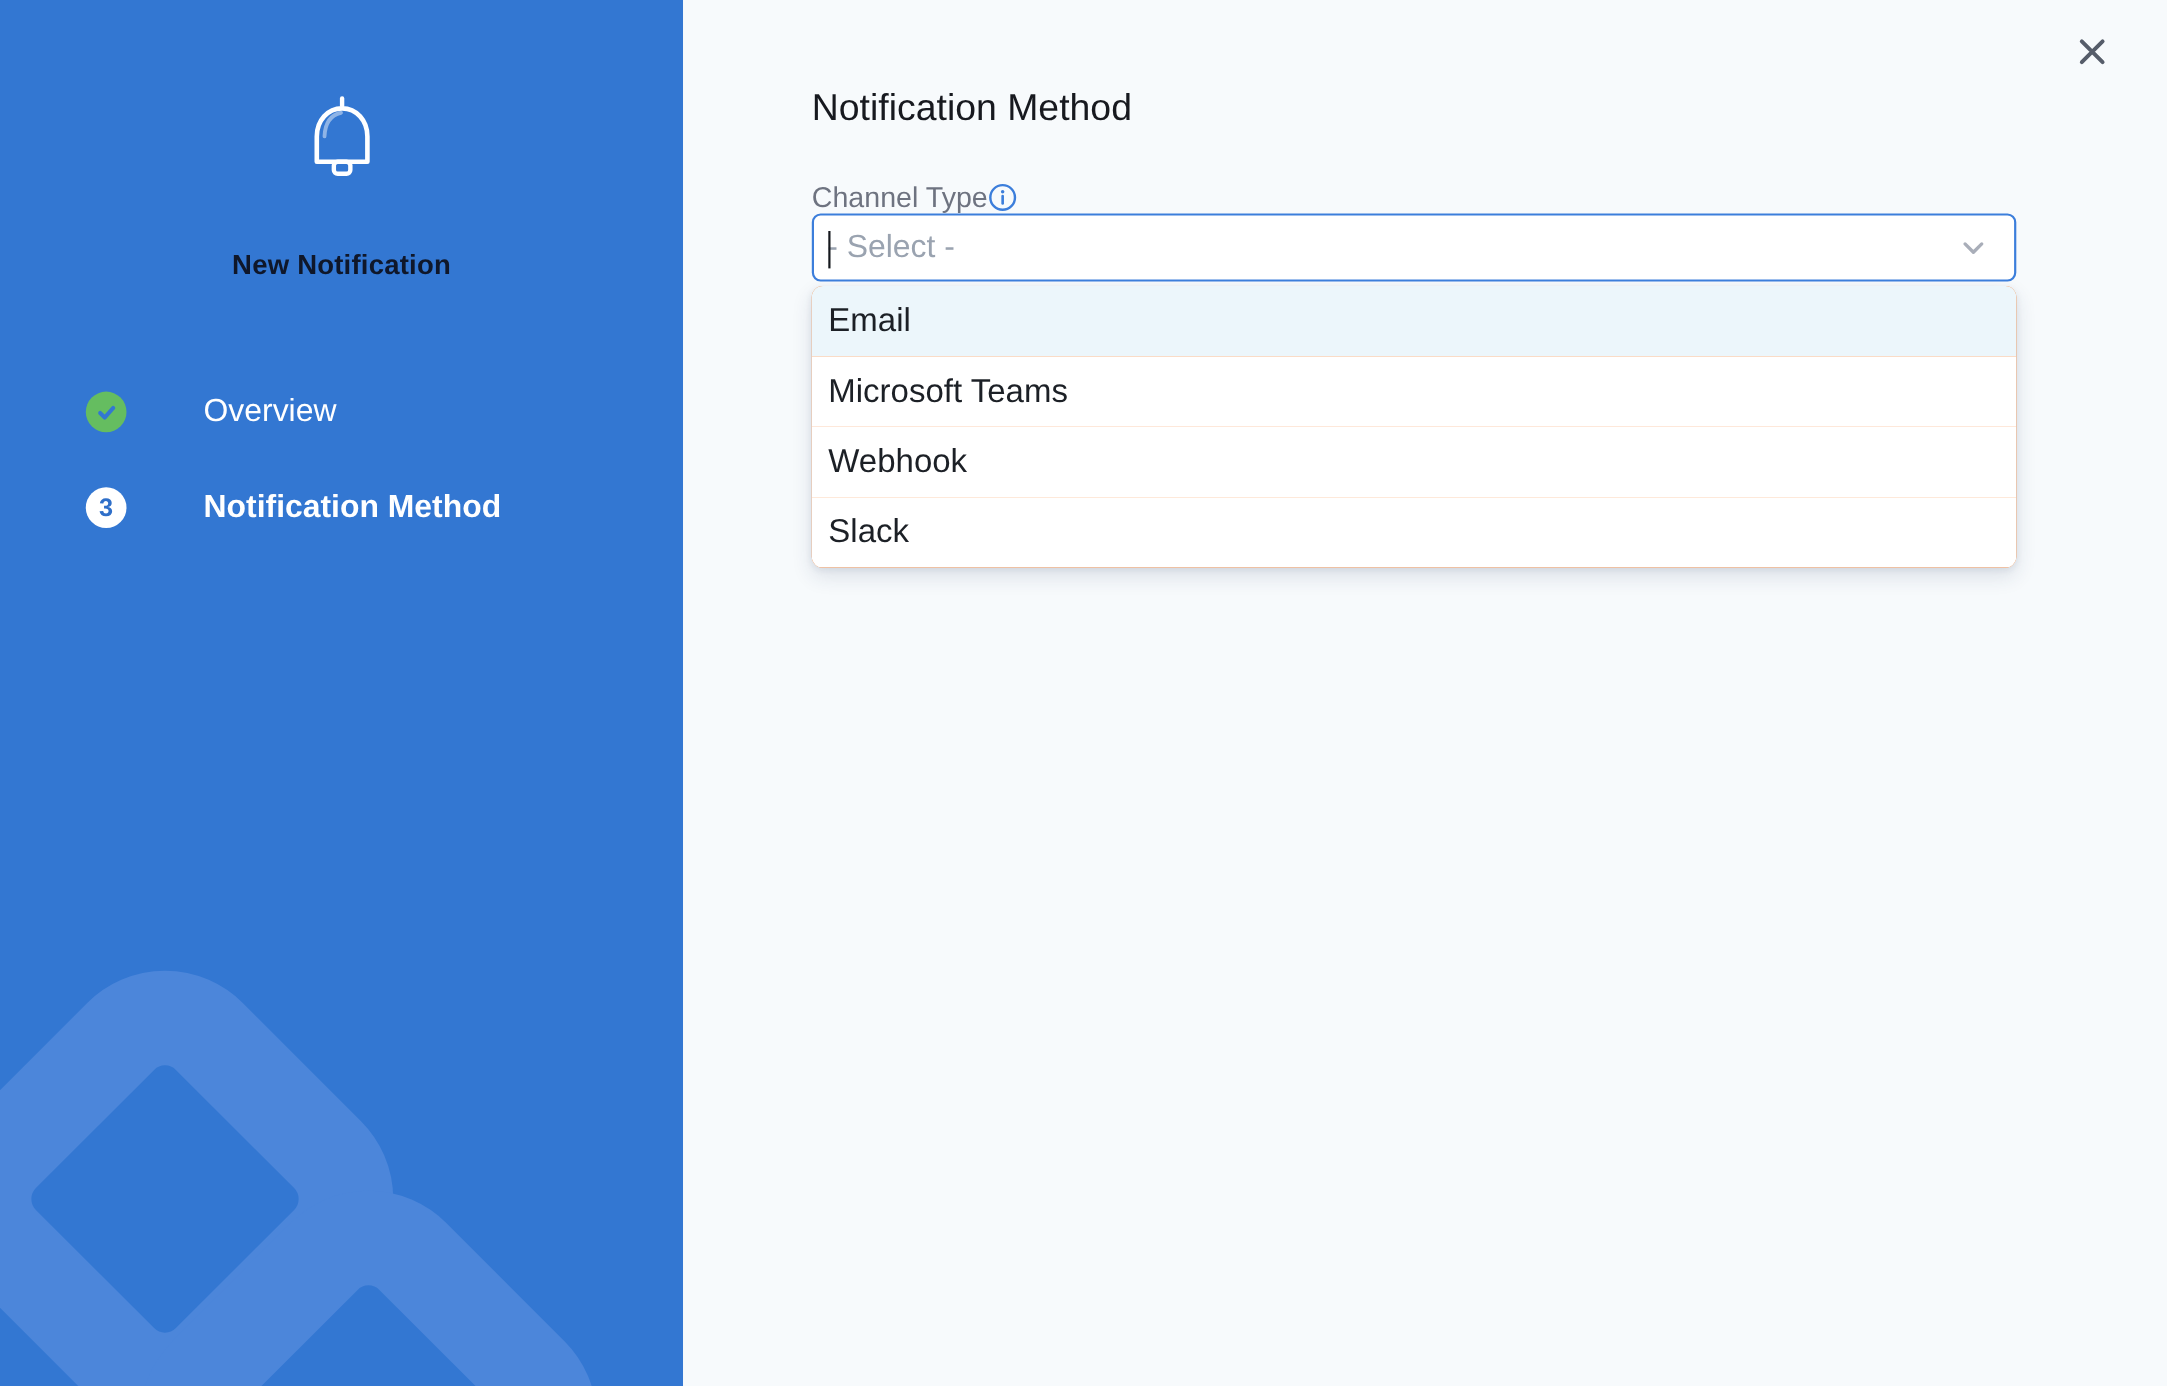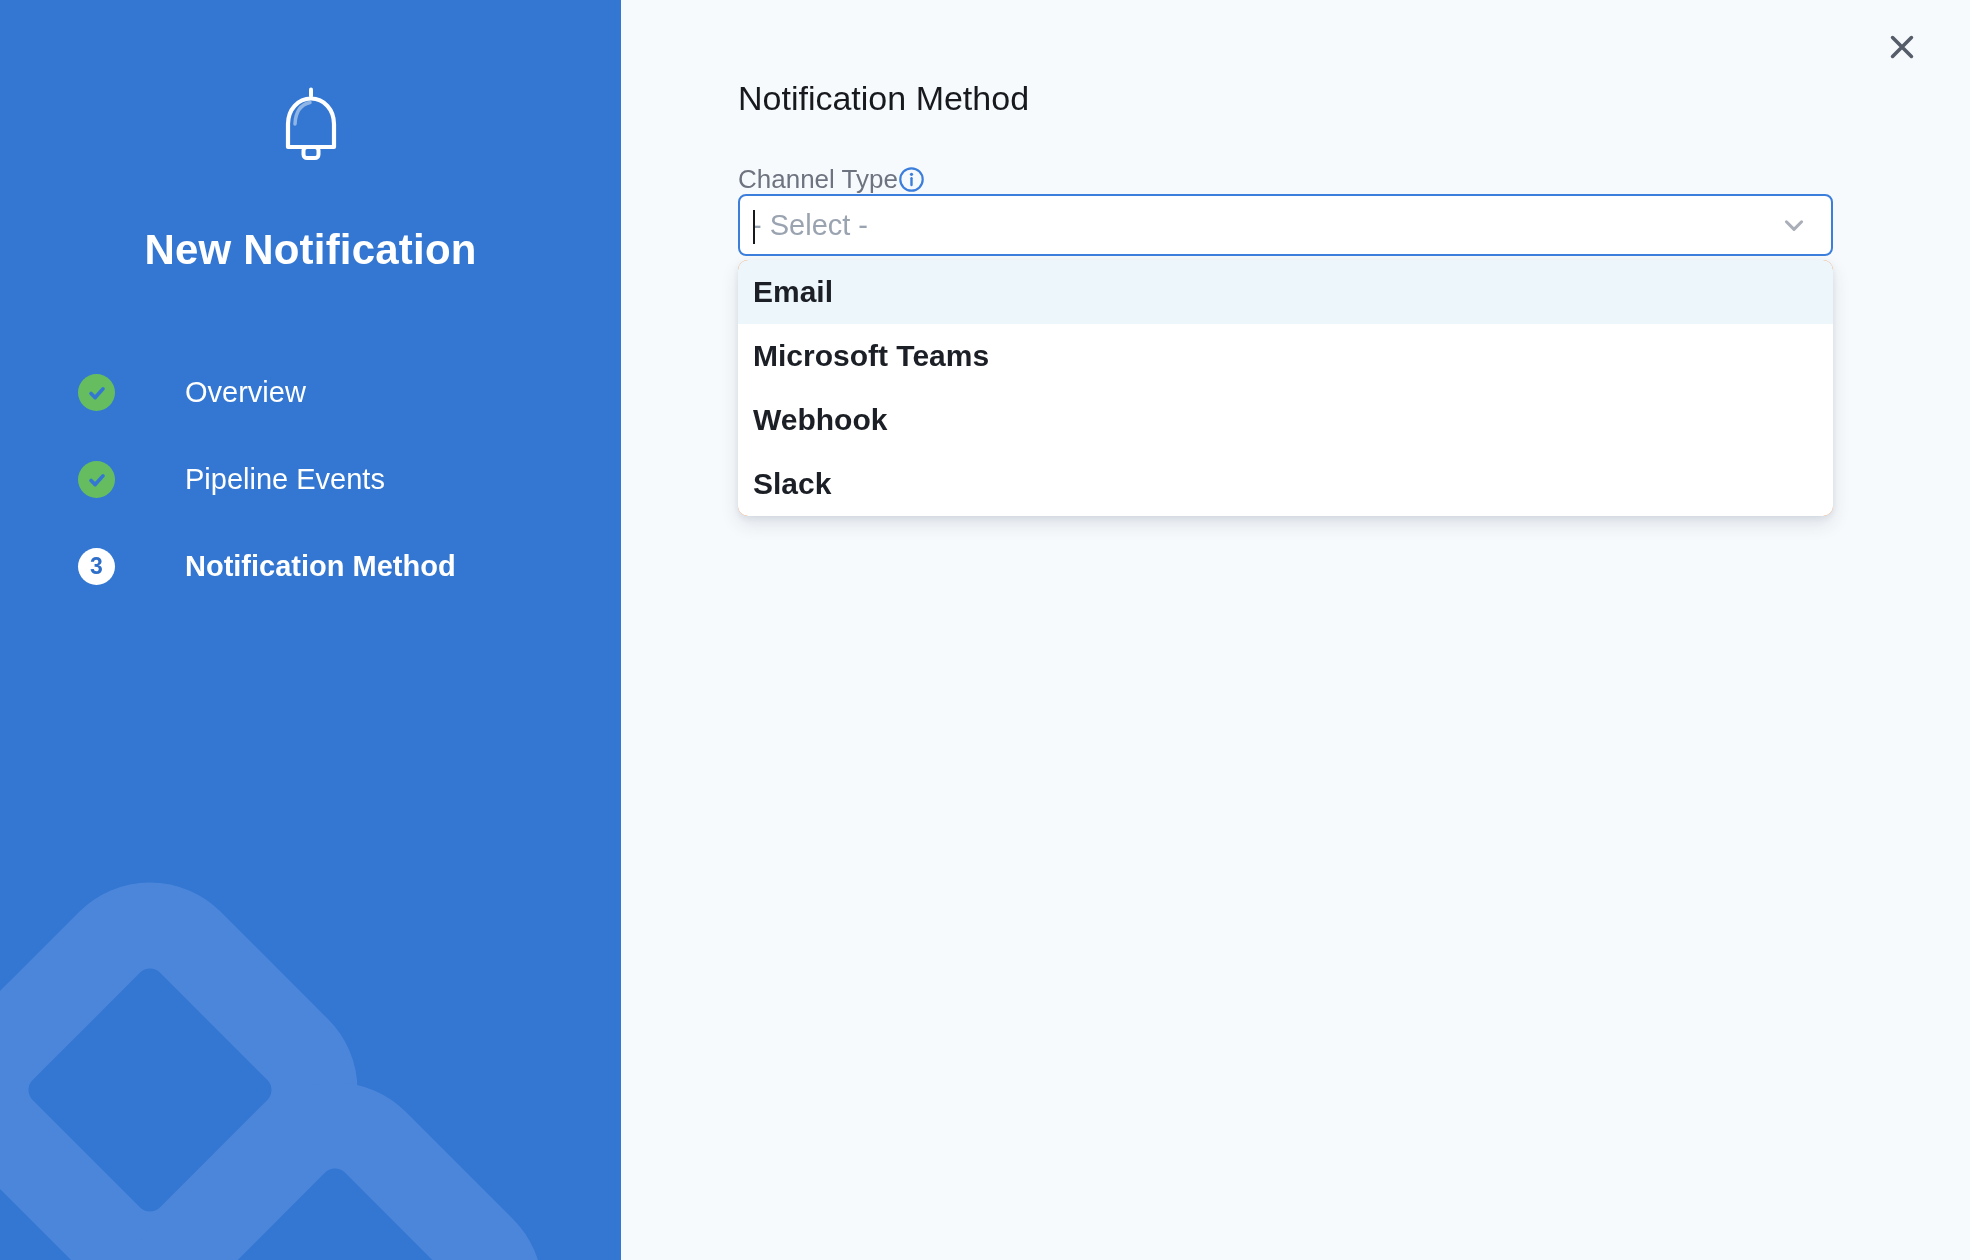--- a/index.html
+++ b/index.html
@@ -40,22 +40,22 @@
     transform:rotate(45deg);
   }
   .ring.r1{left:-26px;top:914px;}
   .ring.r2{left:159px;top:1114px;}
 
   .sidebar-inner{position:relative;z-index:1;}
   .bell-wrap{display:flex;justify-content:center;margin-top:84px;}
   .sidebar-title{
     margin-top:56px;
     text-align:center;
-    color:#ffffff;
-    font-size:42px;
+    color:#0f172a;
+    font-size:25px;
     font-weight:700;
     letter-spacing:.2px;
   }
   .steps{
     margin-top:100px;
     padding-left:78px;
     display:flex;flex-direction:column;gap:50px;
   }
   .step{display:flex;align-items:center;cursor:pointer;gap:48px;}
   .step-badge{
@@ -118,21 +118,20 @@
   .select-placeholder{color:var(--placeholder);font-size:29px;}
   .select-chevron{margin-left:auto;display:flex;}
 
   .dropdown{
     margin-top:4px;
     width:1095px;
     background:#f97316;
     border-radius:10px;
     overflow:hidden;
     box-shadow:0 8px 18px rgba(30,50,90,.12),0 2px 6px rgba(30,50,90,.08);
-    font-weight:bold;
   }
   .option{
     height:64px;
     display:flex;align-items:center;
     padding-left:15px;
     font-size:30px;color:var(--text_dark);
     cursor:pointer;
     background:#fff;
   }
   .option--highlighted{background:var(--option_highlight);}
@@ -165,28 +164,20 @@
       <nav class="steps">
         <div class="step">
           <span class="step-badge badge-complete">
             <svg width="22" height="22" viewBox="0 0 24 24" fill="none">
               <path d="M5.5 12.5 L10 17 L18.5 7.5" stroke="var(--sidebar_bg)" stroke-width="4" stroke-linecap="round" stroke-linejoin="round"></path>
             </svg>
           </span>
           <span class="step-label">Overview</span>
         </div>
 
-        <div class="step">
-          <span class="step-badge badge-complete">
-            <svg width="22" height="22" viewBox="0 0 24 24" fill="none">
-              <path d="M5.5 12.5 L10 17 L18.5 7.5" stroke="var(--sidebar_bg)" stroke-width="4" stroke-linecap="round" stroke-linejoin="round"></path>
-            </svg>
-          </span>
-          <span class="step-label">Pipeline Events</span>
-        </div>
 
         <div class="step step--active">
           <span class="step-badge badge-number">3</span>
           <span class="step-label">Notification Method</span>
         </div>
       </nav>
     </div>
   </aside>
 
   <main class="panel">

